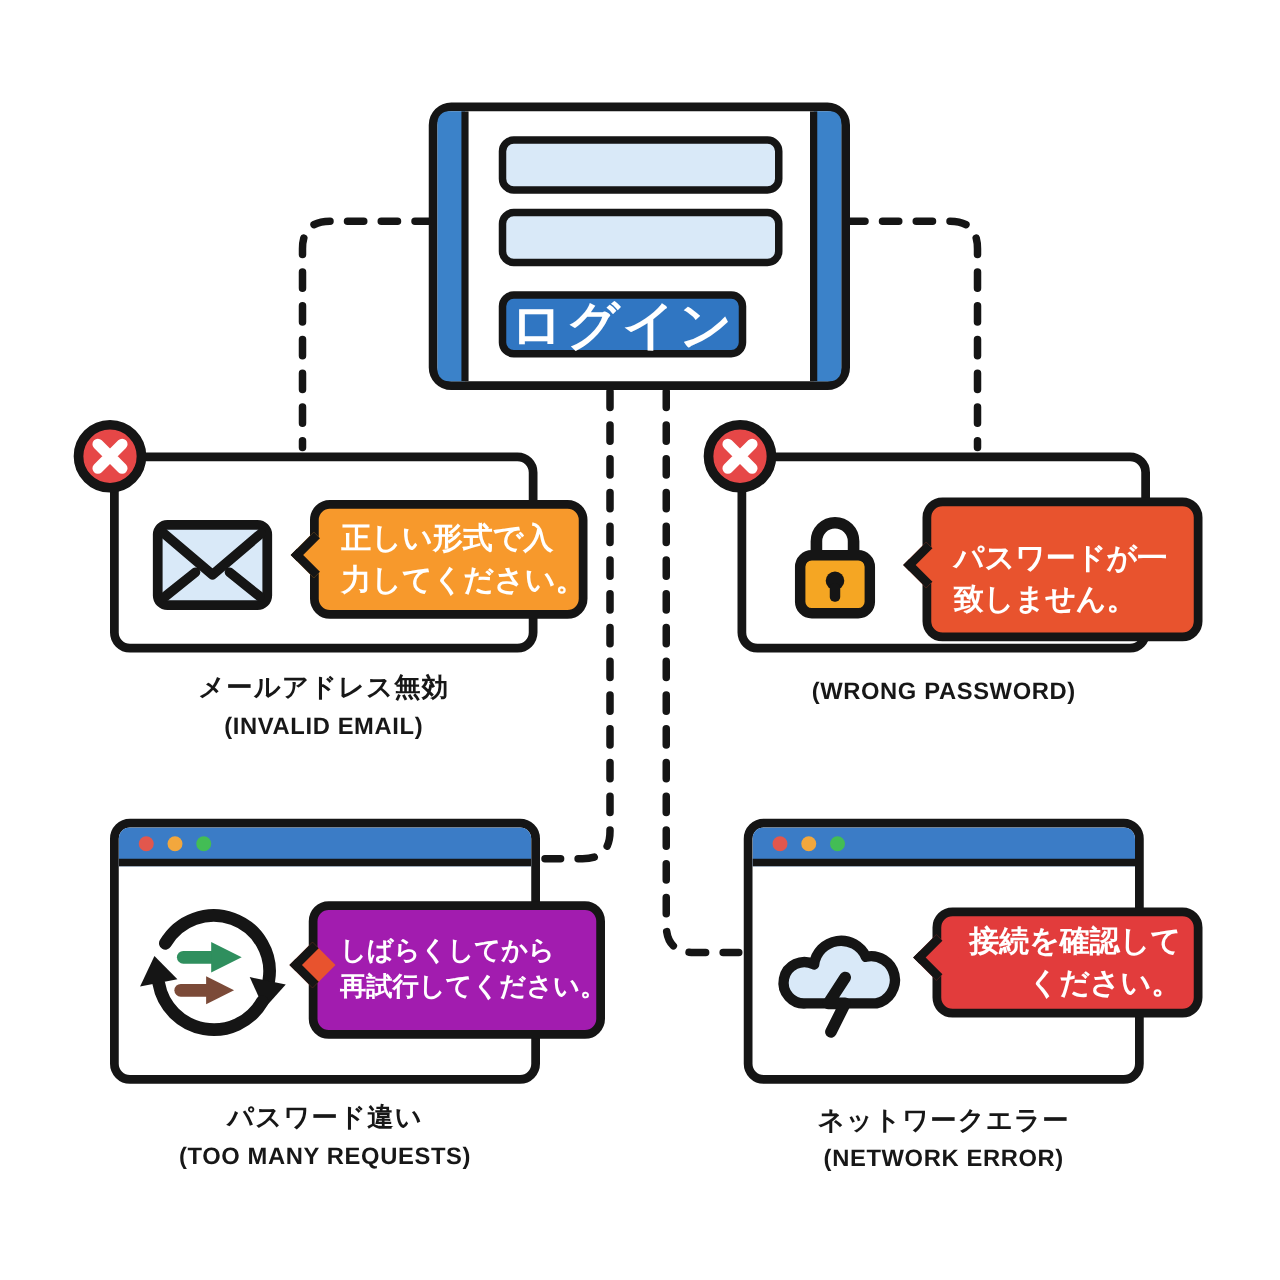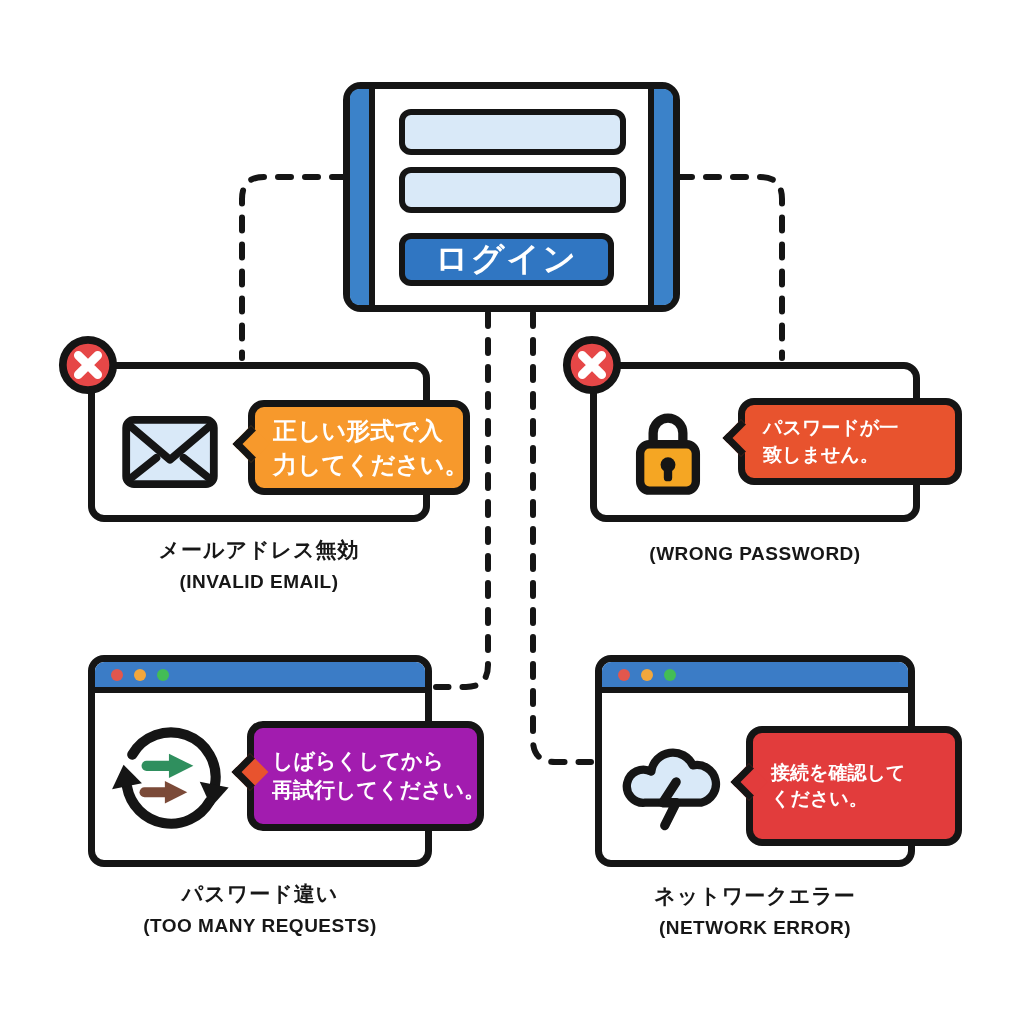--- a/index.html
+++ b/index.html
@@ -20,22 +20,22 @@
   
   .login-card{position:absolute;left:343px;top:82px;width:337px;height:230px;background:#fff;
     border:7px solid var(--ink);border-radius:18px;z-index:3;}
   .side-bar{position:absolute;top:0;bottom:0;width:25px;background:var(--card_blue);}
   .side-bar.left{left:0;border-right:6px solid var(--ink);border-radius:9px 0 0 9px;}
   .side-bar.right{right:0;border-left:6px solid var(--ink);border-radius:0 9px 9px 0;}
   .field{position:absolute;left:49px;width:227px;height:46px;background:var(--input_blue);
     border:6px solid var(--ink);border-radius:12px;}
   .field.f1{top:20px;}
   .field.f2{top:78px;}
-  .login-btn{position:absolute;left:49px;top:144px;width:215px;height:53px;background:var(--button_blue);
-    border:6px solid var(--ink);border-radius:12px;color:#fff;font-size:33px;font-weight:bold;
+  .login-btn{position:absolute;left:49px;top:144px;width:198px;height:53px;background:var(--button_blue);
+    border:6px solid var(--ink);border-radius:12px;color:#fff;font-size:42px;font-weight:bold;
     display:flex;align-items:center;justify-content:center;letter-spacing:2px;cursor:pointer;}
 
   
   .panel{position:absolute;background:#fff;border:7px solid var(--ink);border-radius:16px;z-index:2;}
   .panel.invalid{left:88px;top:362px;width:342px;height:160px;}
   .panel.wrong{left:590px;top:362px;width:330px;height:160px;}
 
   
   .window{position:absolute;background:#fff;border:7px solid var(--ink);border-radius:16px;z-index:2;overflow:hidden;}
   .window.requests{left:88px;top:655px;width:344px;height:212px;}
@@ -54,23 +54,23 @@
   .lock{left:32px;top:28px;width:78px;height:100px;}
   .refresh{left:15px;top:52px;width:122px;height:126px;}
   .cloud{left:12px;top:70px;width:116px;height:100px;}
 
   
   .bubble{position:absolute;border:7px solid var(--ink);border-radius:16px;z-index:4;
     color:#fff;font-weight:bold;display:flex;flex-direction:column;justify-content:center;
     padding:10px 10px 10px 18px;line-height:1.38;}
   .bubble .ln{white-space:nowrap;}
   .bubble.b1{left:248px;top:400px;width:222px;height:95px;font-size:24px;}
-  .bubble.b2{left:738px;top:398px;width:224px;height:87px;font-size:19px;}
+  .bubble.b2{left:738px;top:398px;width:224px;height:115px;font-size:24px;justify-content:flex-end;}
   .bubble.b3{left:247px;top:721px;width:237px;height:110px;font-size:21px;}
-  .bubble.b4{left:746px;top:726px;width:216px;height:120px;font-size:19px;}
+  .bubble.b4{left:746px;top:726px;width:216px;height:88px;font-size:24px;align-items:flex-end;}
   .pointer{position:absolute;left:-17px;top:calc(50% - 17px);width:26px;height:26px;
     transform:rotate(45deg);border-left:7px solid var(--ink);border-bottom:7px solid var(--ink);}
 
   
   .caption{position:absolute;text-align:center;color:#171717;z-index:2;}
   .caption .ja{font-size:21px;font-weight:bold;letter-spacing:1px;}
   .caption .en{font-size:19px;font-weight:bold;margin-top:7px;letter-spacing:0.5px;}
   .caption.invalid{left:88px;top:536px;width:342px;}
   .caption.wrong{left:590px;top:536px;width:330px;}
   .caption.requests{left:78px;top:880px;width:364px;}

